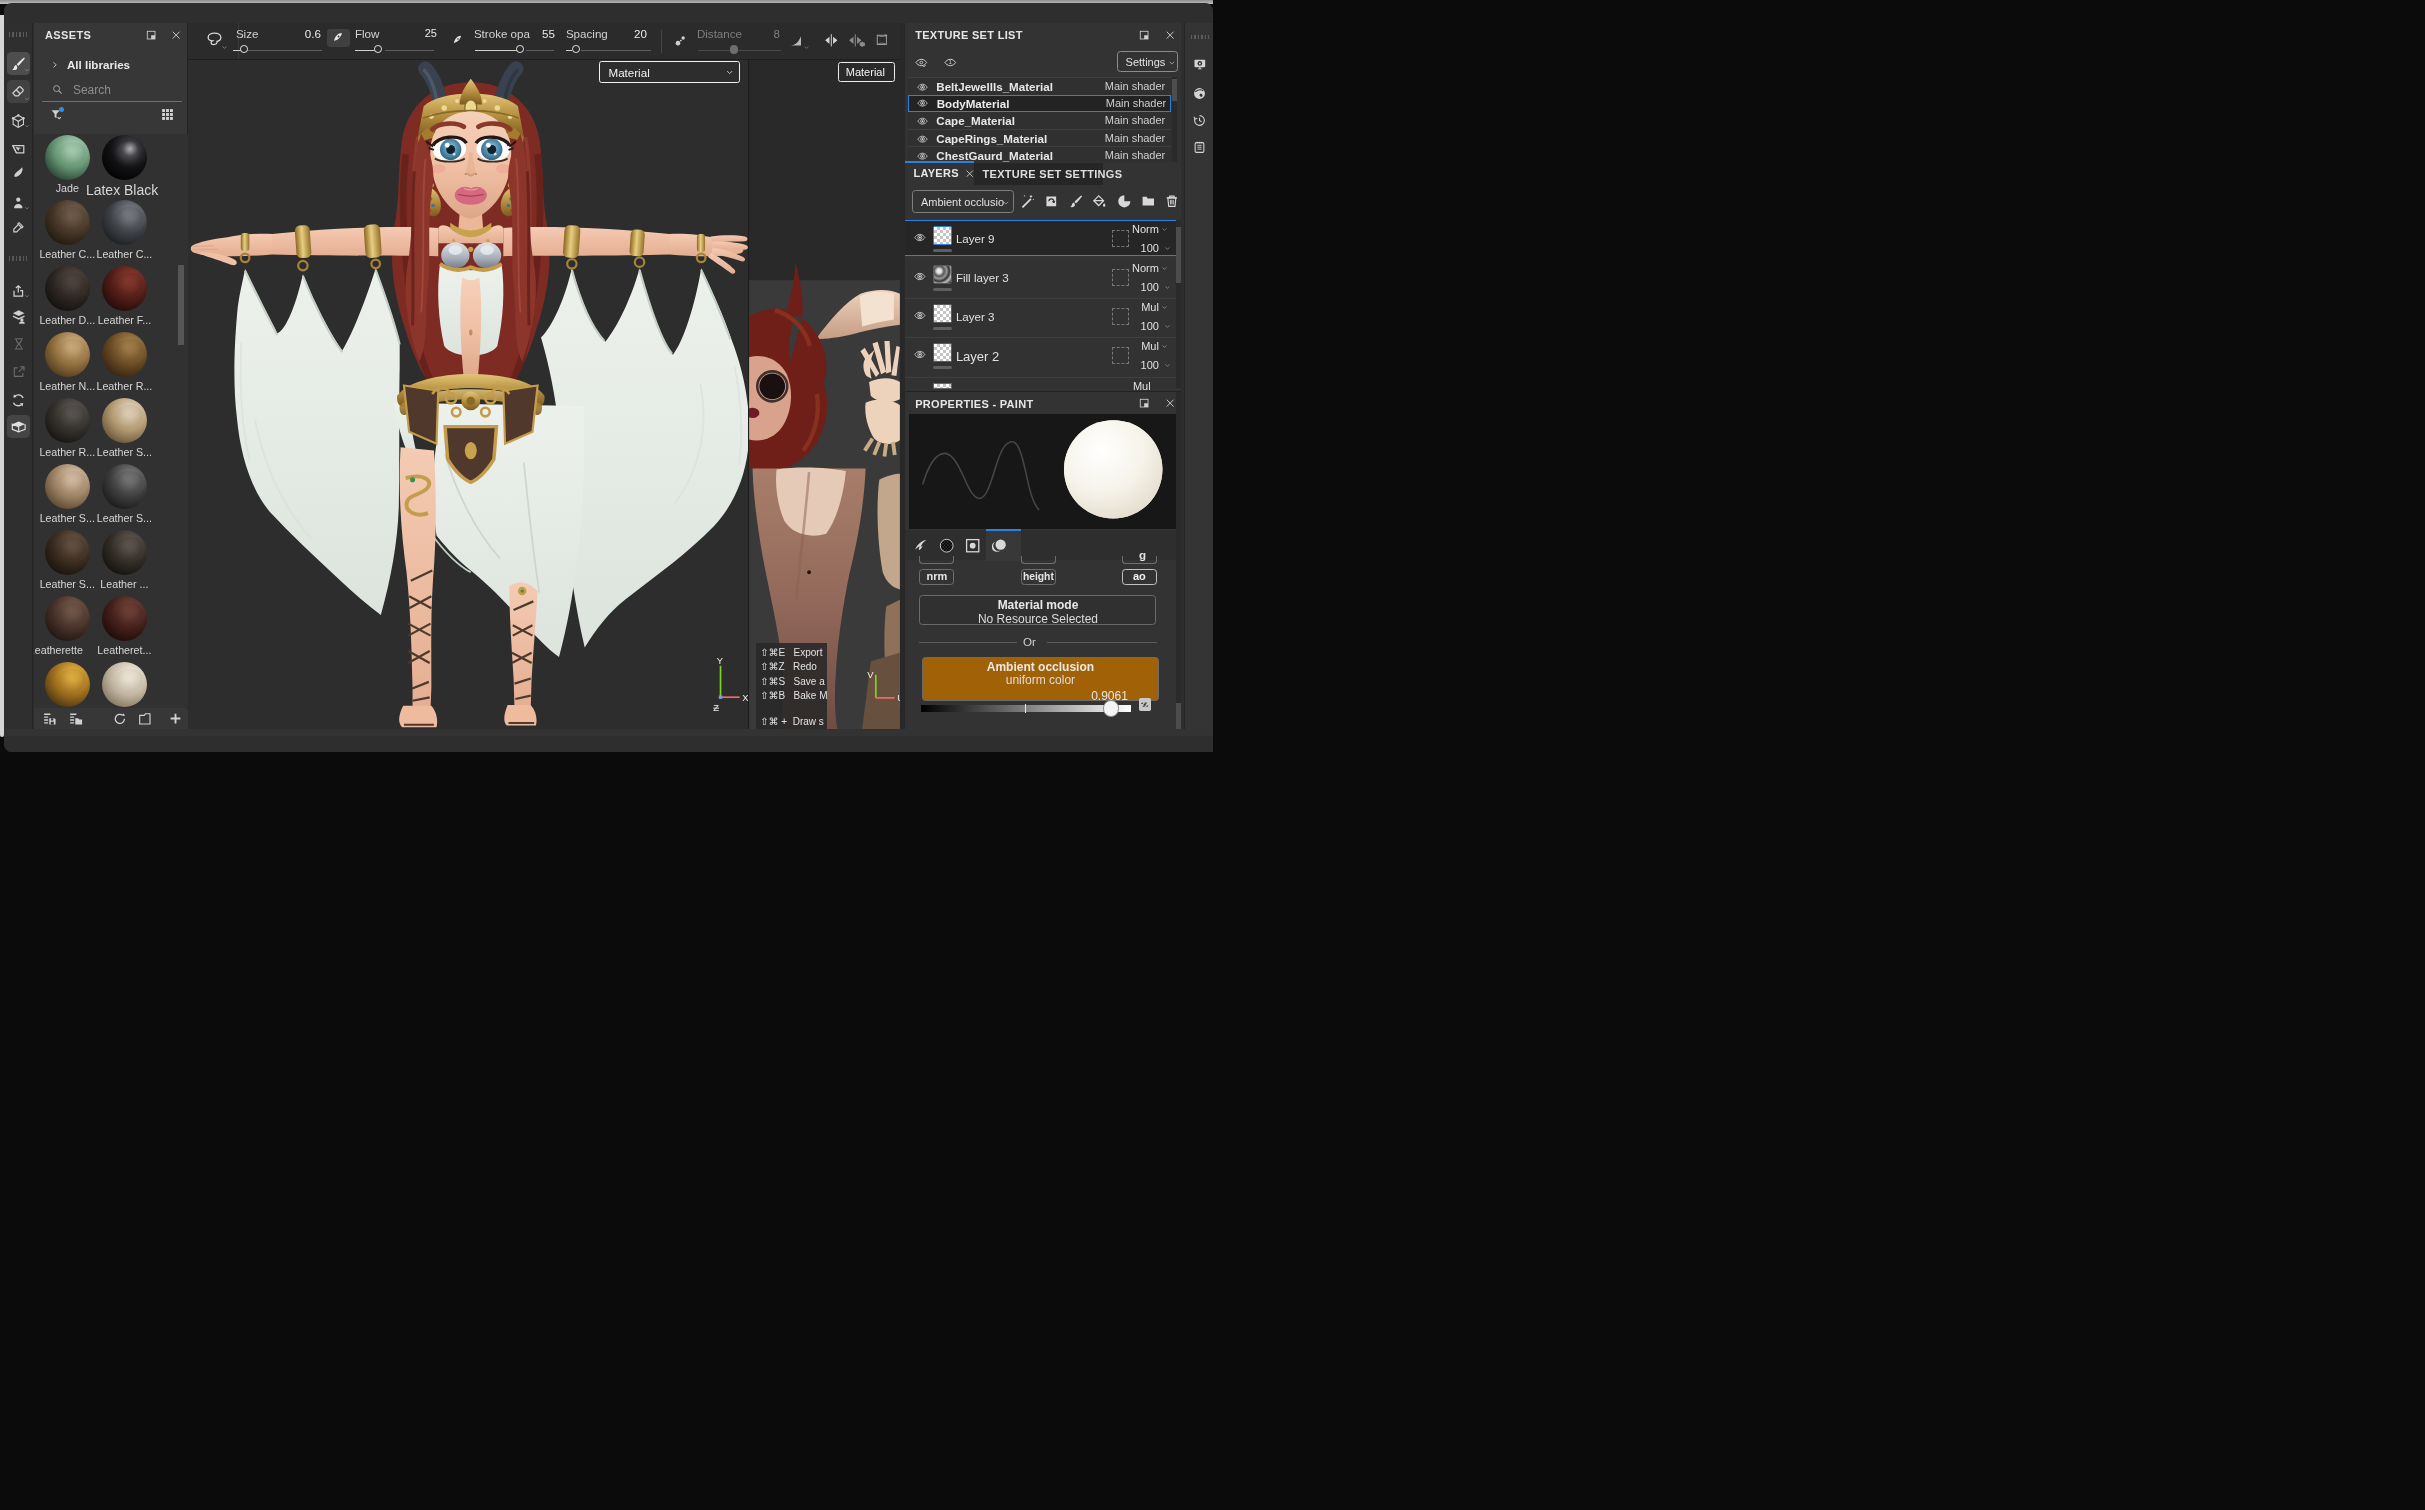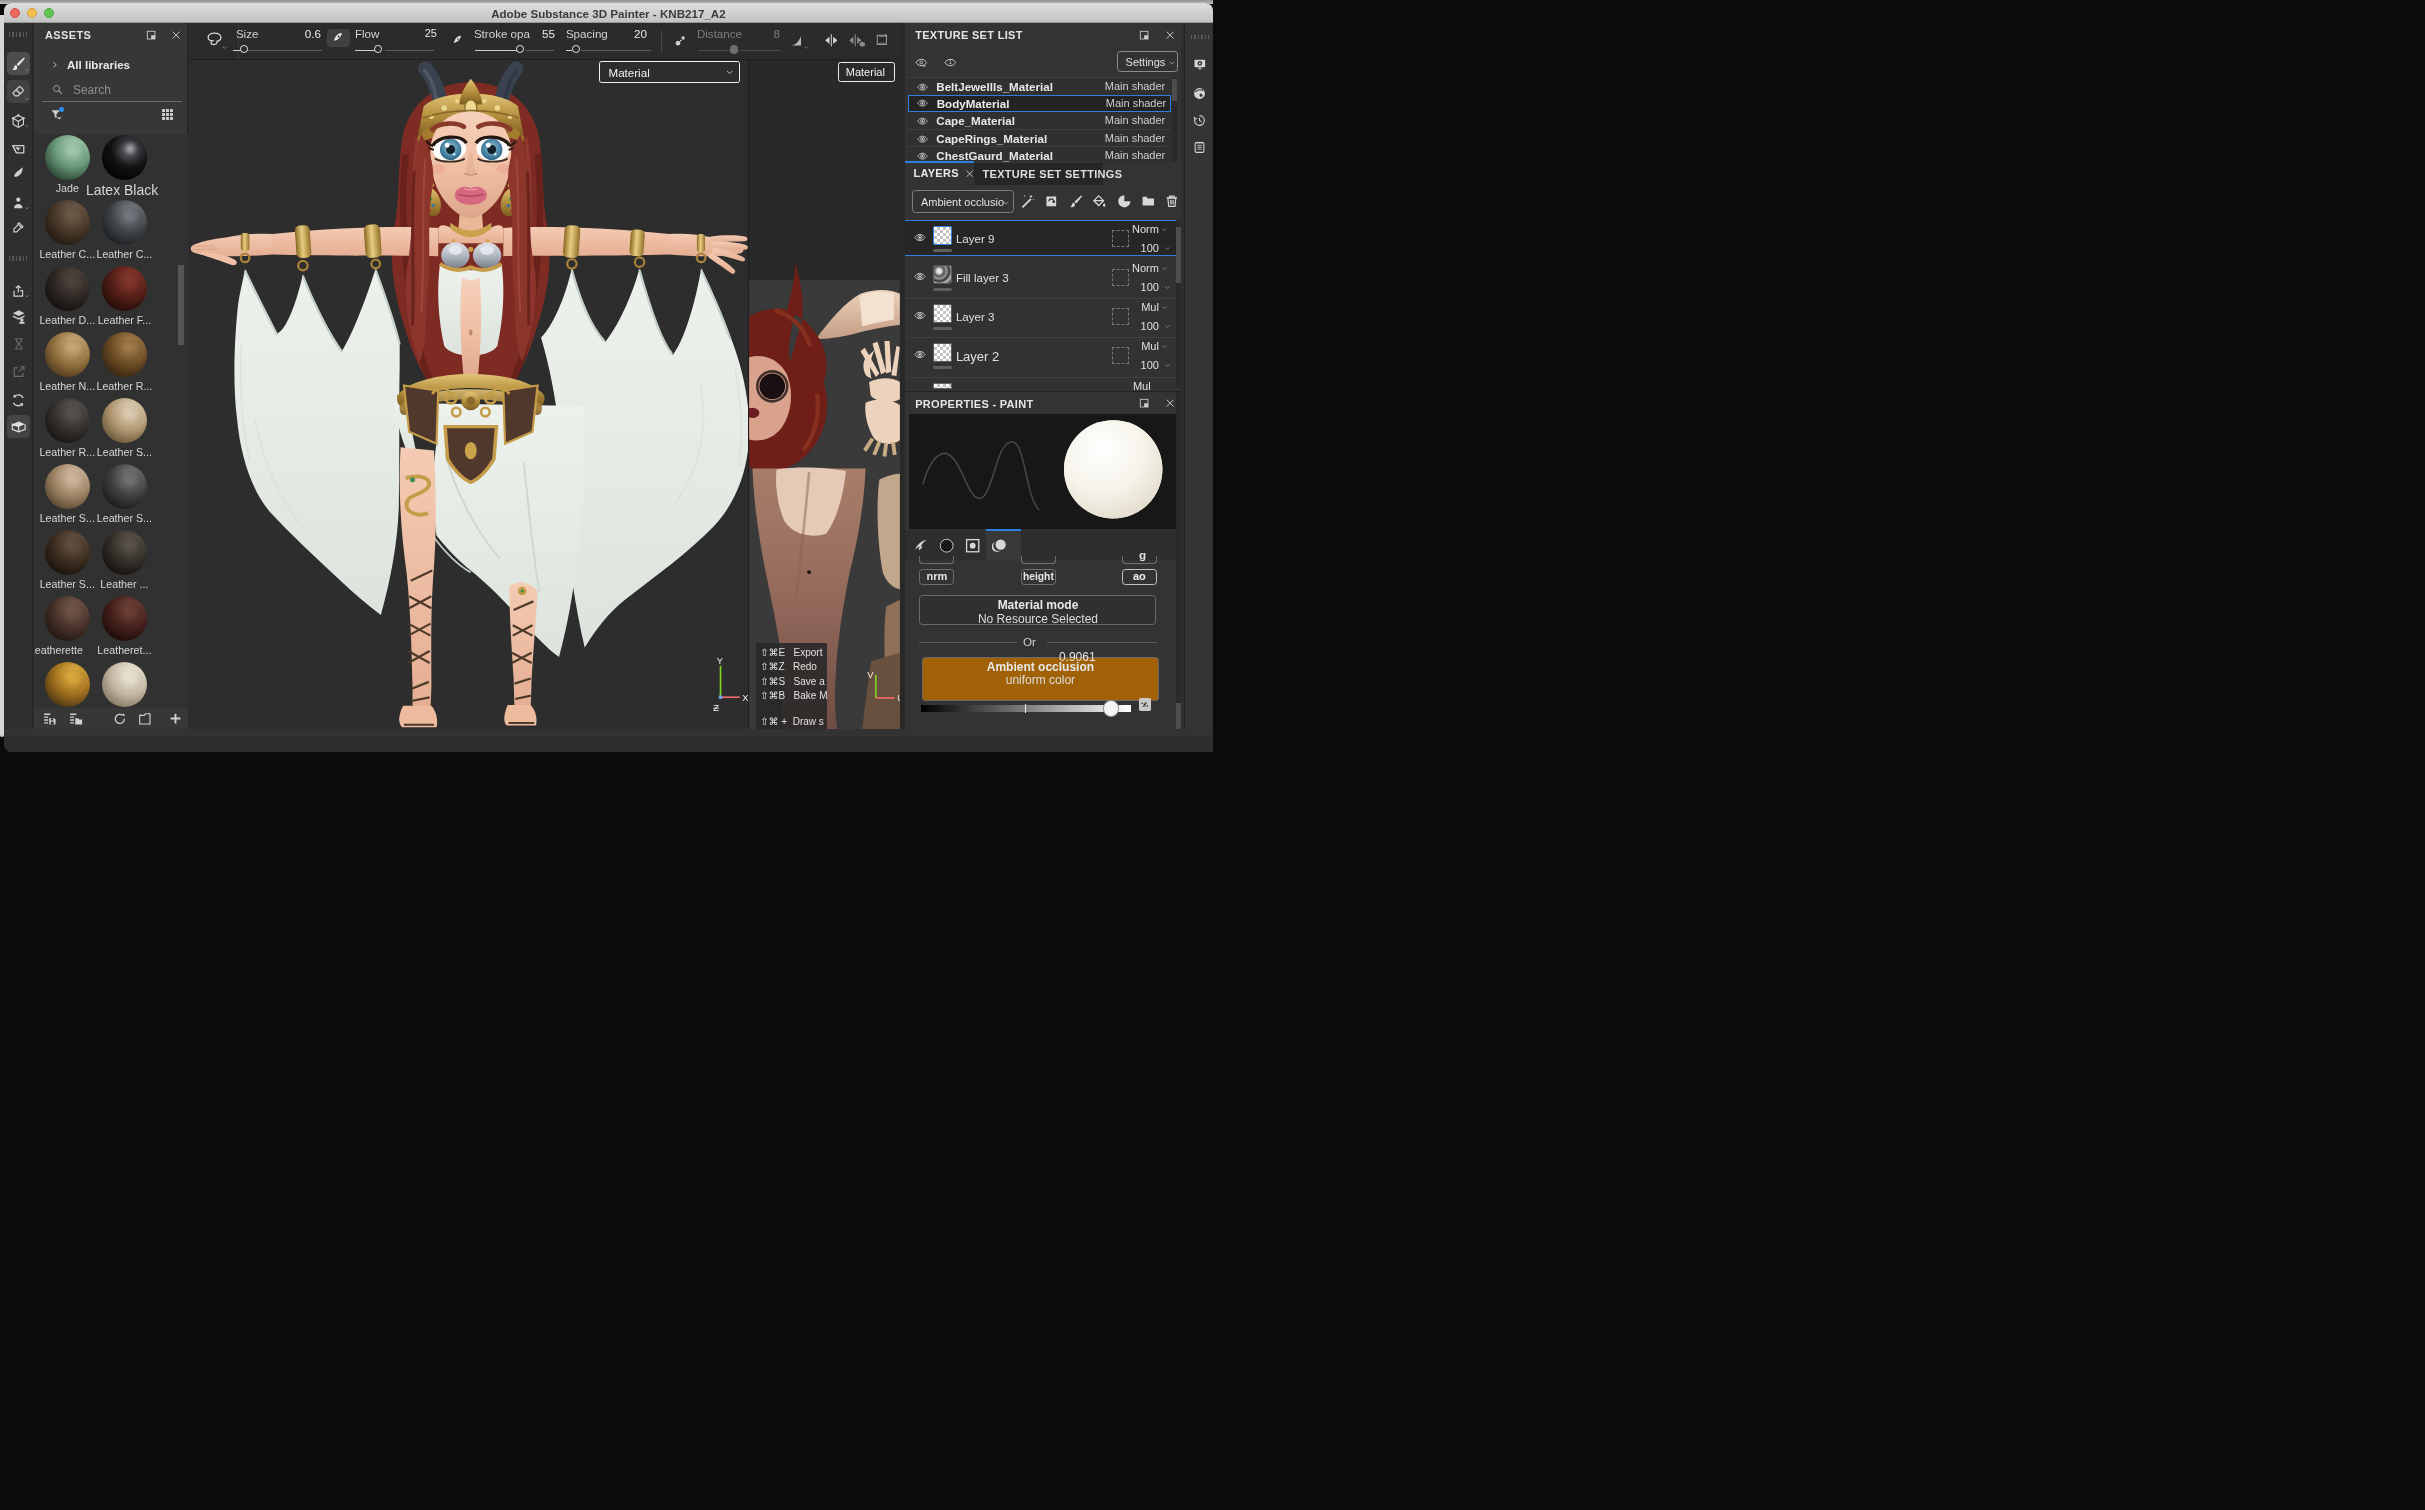--- a/index.html
+++ b/index.html
@@ -8,26 +8,20 @@
 svg{display:block;overflow:visible}
 </style></head>
 <body>
 
 <div class="ab" style="left:0;top:0;width:1213px;height:4.3px;background:linear-gradient(#8f8f8f,#c2c2c2)"></div>
 
 <div class="ab" style="left:0;top:15.4px;width:4.3px;height:722px;background:#d6d6d6;border-radius:0 0 5.1px 5.1px"></div>
 
 <div class="ab" id="win" style="left:3.9px;top:3.4px;width:1209px;height:749px;background:#2e2e2e;border-radius:7.7px 7.7px 0 7.7px;overflow:hidden">
 
-  <div class="ab" style="left:0;top:0;width:100%;height:20px;background:linear-gradient(#dedede,#c3c3c3);border-bottom:0.9px solid #969696">
-    <div class="ab" style="left:6px;top:4.7px;width:10.3px;height:10.3px;border-radius:50%;background:#ed6a5e;border:0.4px solid #d05048"></div>
-    <div class="ab" style="left:23px;top:4.7px;width:10.3px;height:10.3px;border-radius:50%;background:#f5bf4f;border:0.4px solid #d6a243"></div>
-    <div class="ab" style="left:40px;top:4.7px;width:10.3px;height:10.3px;border-radius:50%;background:#61c555;border:0.4px solid #4aa93f"></div>
-    <div class="tx" style="left:0;right:0;top:3.4px;text-align:center;font-size:11.6px;font-weight:700;color:#3c3c3c">Adobe Substance 3D Painter - KNB217_A2</div>
-  </div>
 
   <div class="ab" id="app" style="left:0;top:20px;width:1209px;height:729px;background:#2e2e2e">
 
   <svg width="0" height="0" style="position:absolute">
     <defs>
       <symbol id="i-eye" viewBox="0 0 24 24">
             <path d="M12 5C6.5 5 2.5 9.5 1 12c1.5 2.5 5.5 7 11 7s9.5-4.5 11-7c-1.5-2.5-5.5-7-11-7zm0 11.5A4.5 4.5 0 1 1 12 7.5a4.5 4.5 0 0 1 0 9z" fill="none" stroke="currentColor" stroke-width="1.8"></path>
             <circle cx="12" cy="12" r="2.2" fill="currentColor"></circle>
           </symbol>
       <symbol id="i-float" viewBox="0 0 24 24">
@@ -1009,21 +1003,21 @@
   </div>
 
   <div class="ab" style="left:14.6px;top:619px;width:98px;height:0.9px;background:#5a5a5a"></div>
   <div class="ab" style="left:142px;top:619px;width:110px;height:0.9px;background:#5a5a5a"></div>
   <div class="tx" style="left:118px;top:612px;font-size:11.6px;color:#d2d2d2">Or</div>
 
   <div class="ab" style="left:17px;top:634px;width:237px;height:44px;border:0.9px solid #6a6a6a;border-radius:3.4px;background:#a16207">
     <div class="tx" style="left:0;right:0;top:1.7px;text-align:center;font-size:12px;font-weight:700;color:#e8e8e8">Ambient occlusion</div>
     <div class="tx" style="left:0;right:0;top:15px;text-align:center;font-size:12px;color:#dcdcdc">uniform color</div>
   </div>
-  <div class="tx" style="left:154px;top:627px;width:69px;text-align:left;font-size:12px;color:#e4e4e4">0.9061</div>
+  <div class="tx" style="left:154px;top:666px;width:69px;text-align:right;font-size:12px;color:#e4e4e4">0.9061</div>
   <div class="ab" style="left:16px;top:682px;width:210px;height:6.4px;background:linear-gradient(90deg,#000,#fff)"></div>
   <div class="ab" style="left:120px;top:681px;width:1.3px;height:8.6px;background:#e8e8e8"></div>
   <div class="ab" style="left:198px;top:677px;width:16.3px;height:16.3px;border-radius:50%;background:#f4f4f4;border:0.9px solid #909090"></div>
   <div class="ab" style="left:234px;top:675px;width:12px;height:13px;background:#c9c9c9;border-radius:1.7px">
     <svg style="margin:1.3px 0 0 1.3px;color:#2e2e2e" width="9.4" height="9.4" viewBox="0 0 11 11">
             <use href="#i-swap"></use>
           </svg>
   </div>
   <div class="ab" style="left:271px;top:369px;width:5.1px;height:338px;background:#2a2a2a"></div>
   <div class="ab" style="left:271px;top:680px;width:5.1px;height:26.6px;background:#4d4d4d"></div>

